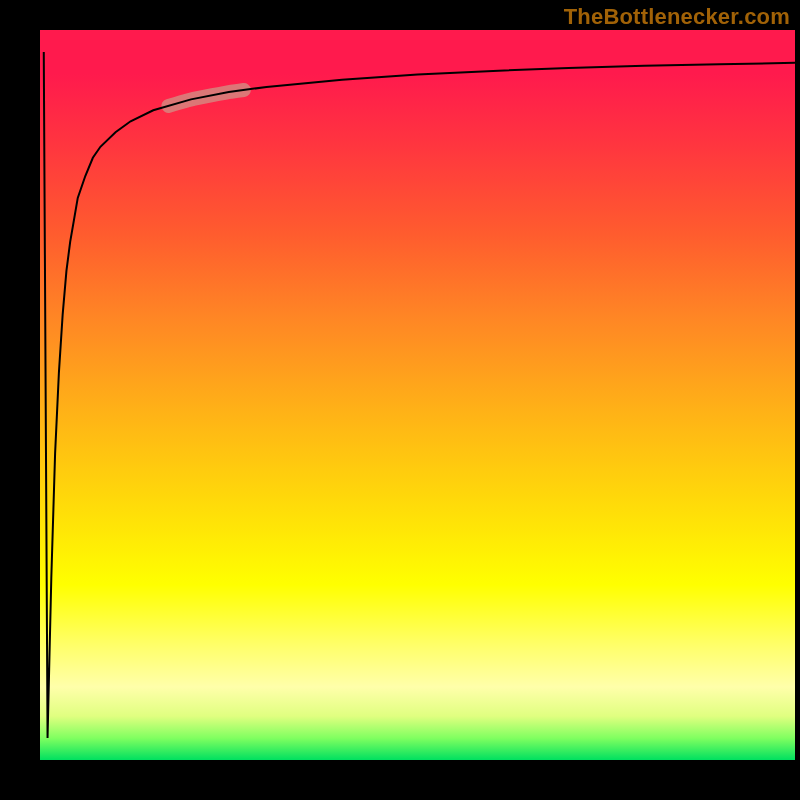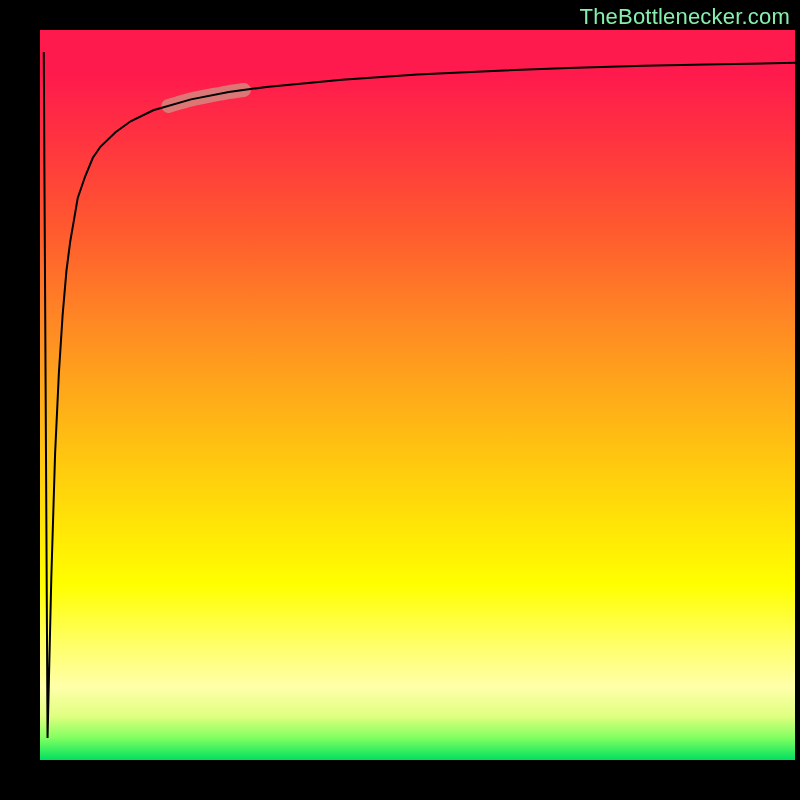--- a/index.html
+++ b/index.html
@@ -12,23 +12,23 @@
     height: 800px;
     background: #000;
     position: relative;
     overflow: hidden;
     font-family: Arial, Helvetica, sans-serif;
   }
   .watermark {
     position: absolute;
     top: 4px;
     right: 10px;
-    color: #86efac;
+    color: #a16207;
     font-size: 22px;
-    font-weight: 400;
+    font-weight: 700;
     z-index: 20;
     letter-spacing: 0.2px;
   }
   .plot-area {
     position: absolute;
     left: 40px;
     top: 30px;
     width: 755px;
     height: 730px;
     z-index: 5;

